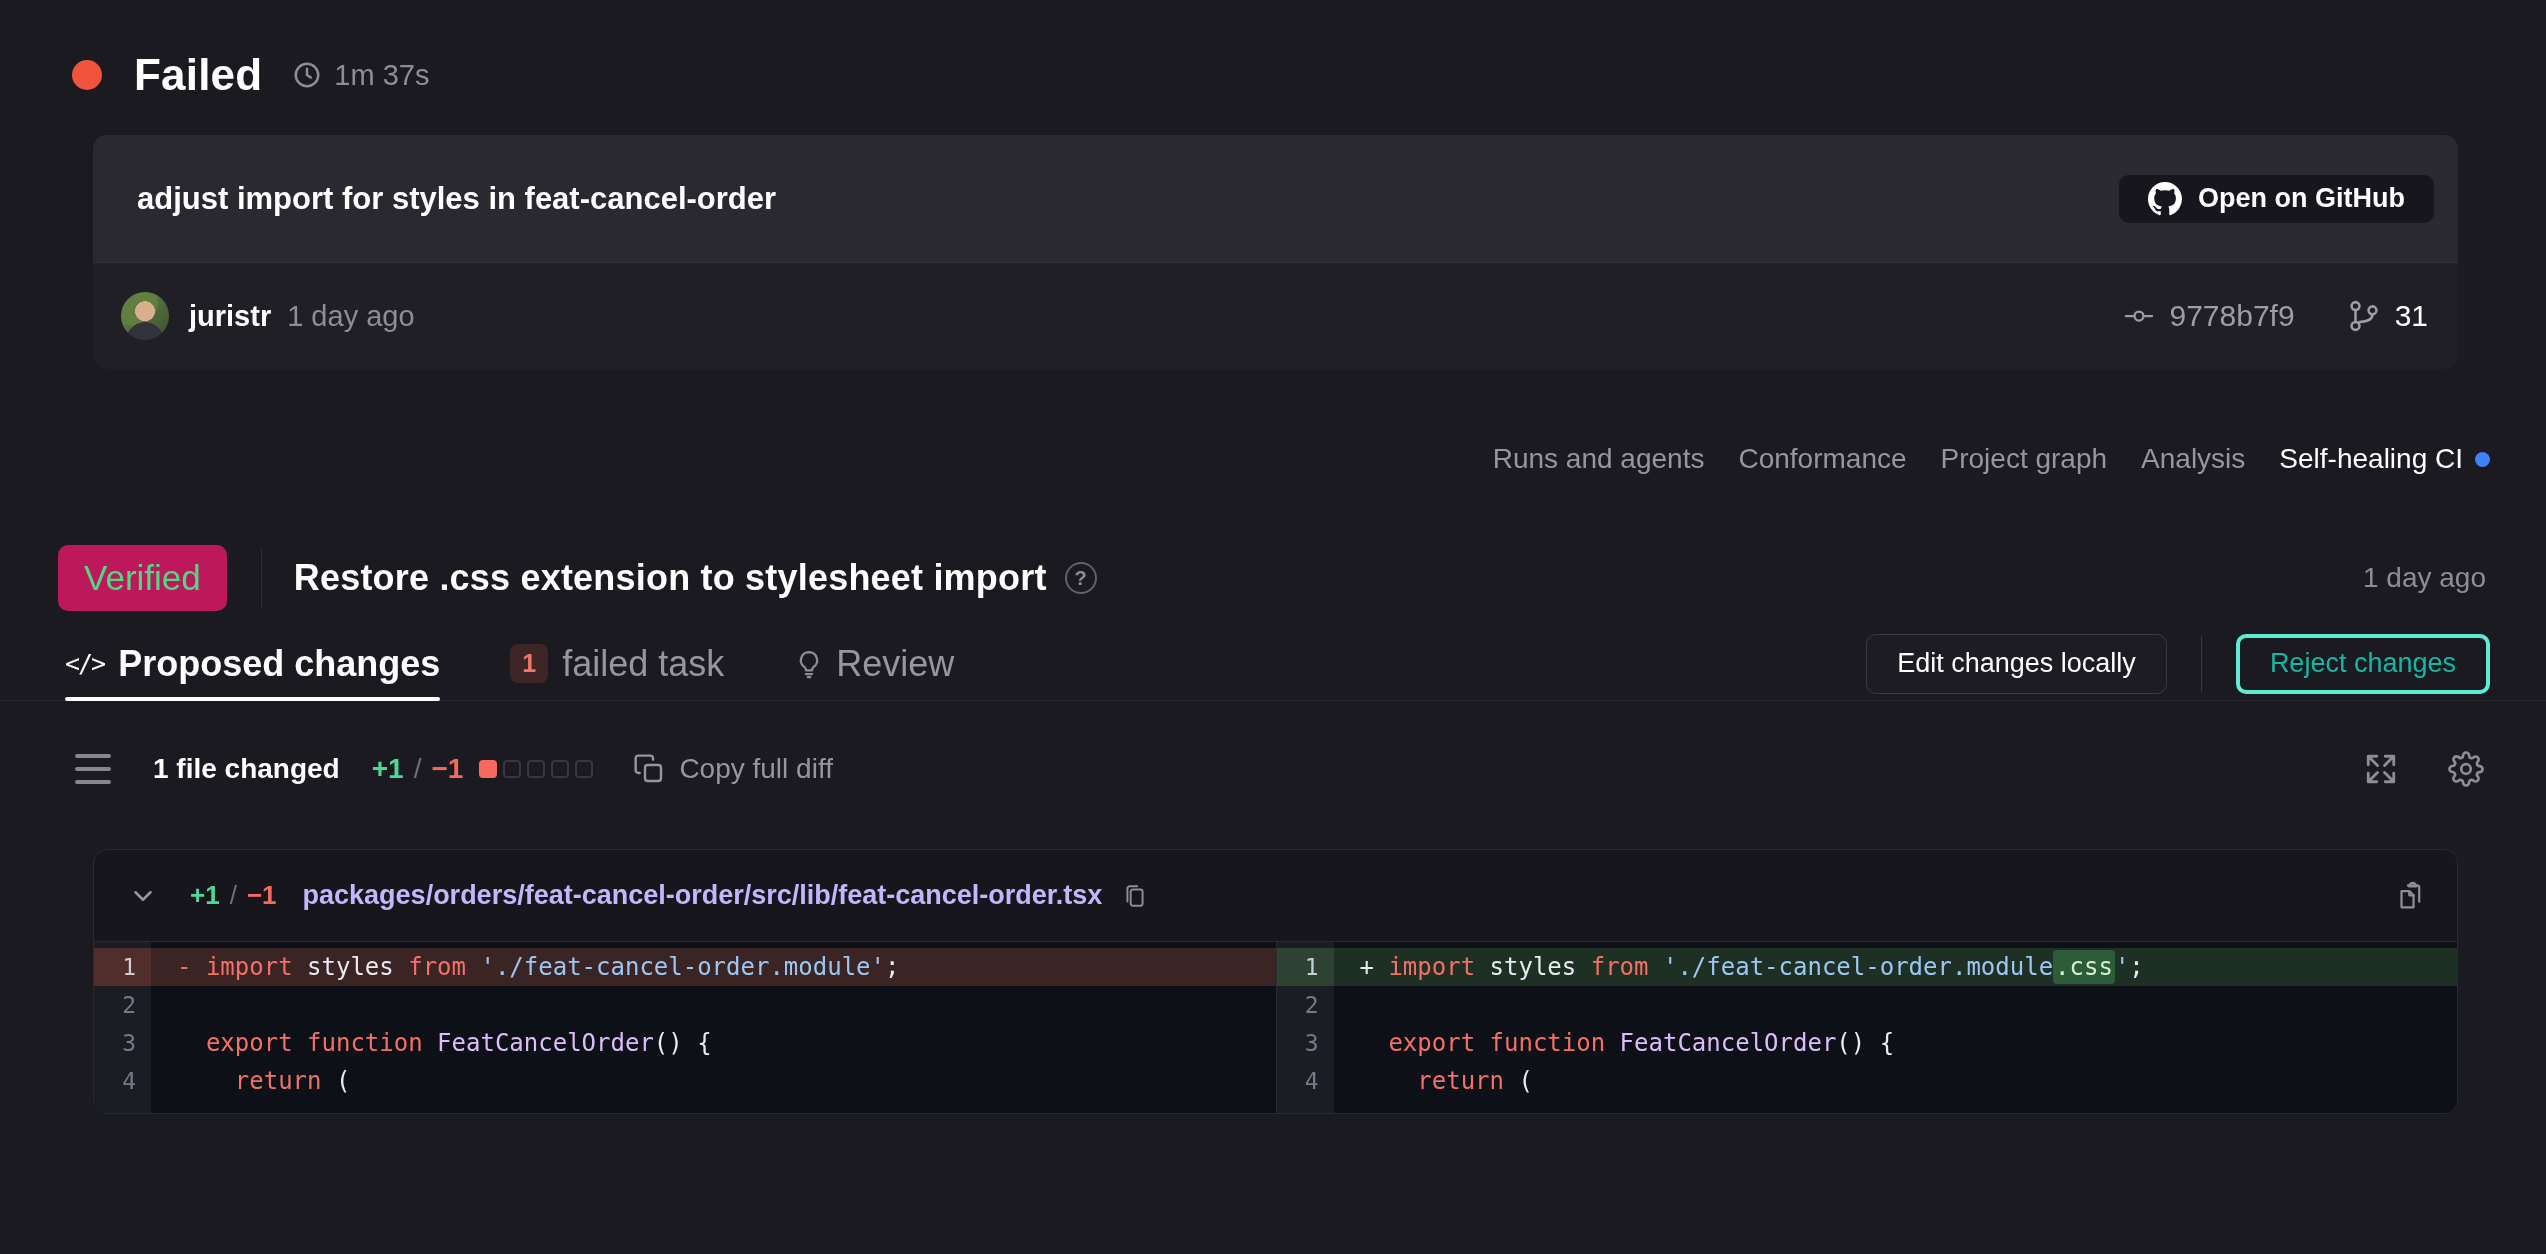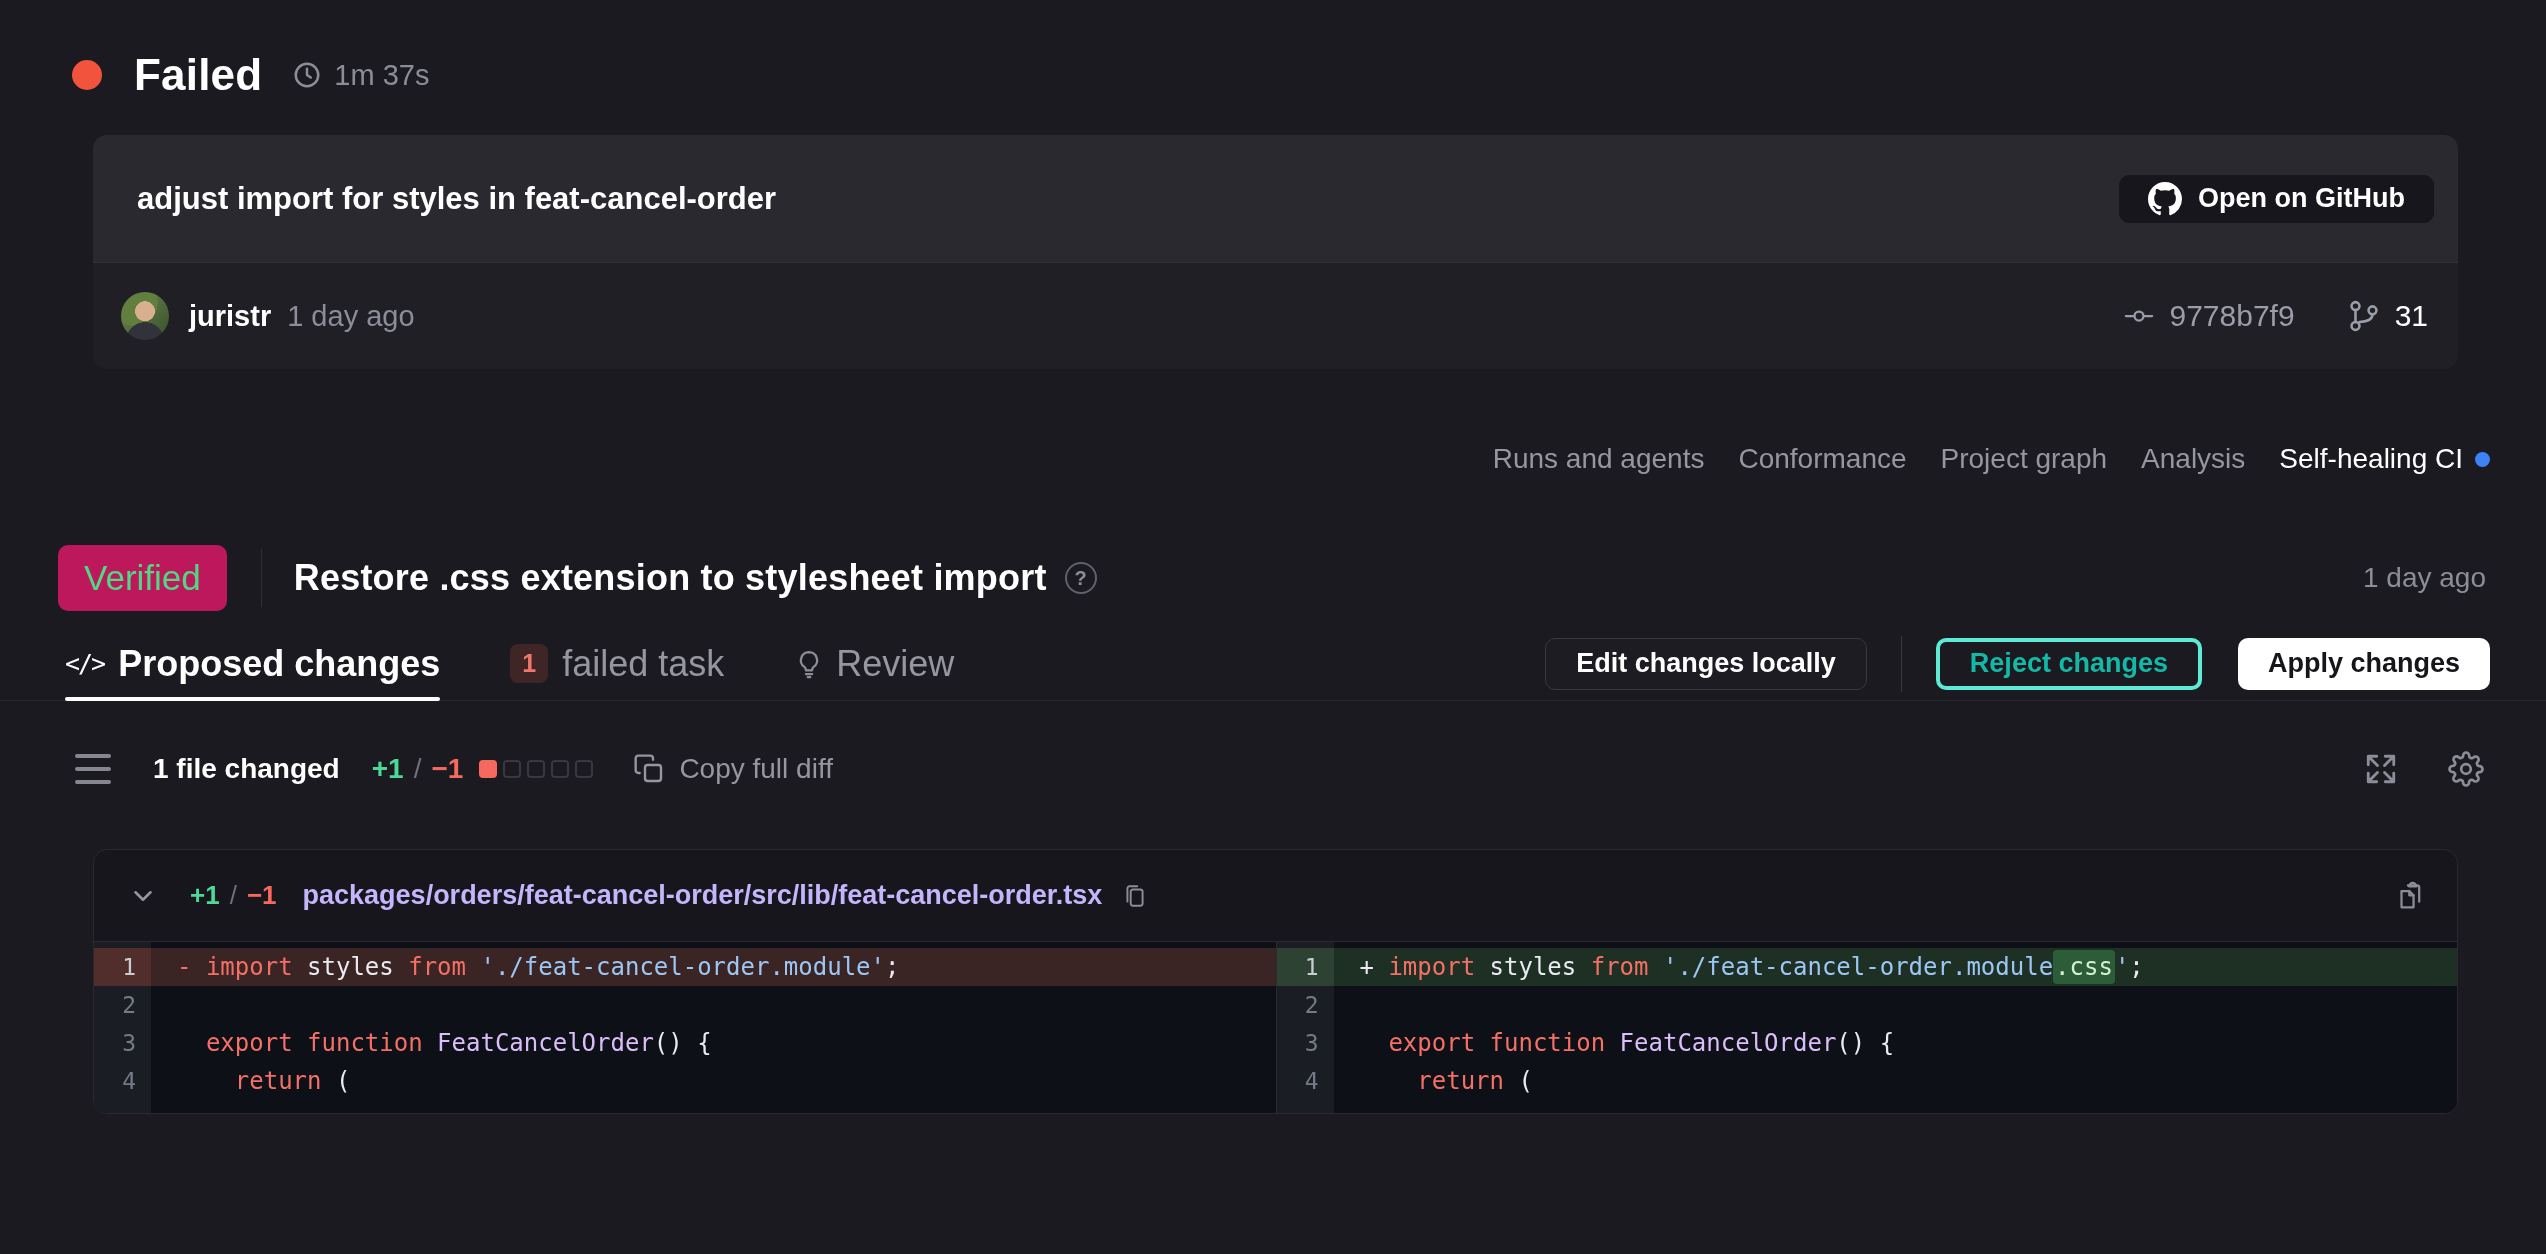--- a/index.html
+++ b/index.html
@@ -70,22 +70,22 @@
                    margin-right:14px; letter-spacing:-2px; }
   .tab.active .tab-label { color:#fff; font-weight:600; }
   .tab.active::after { content:""; position:absolute; left:0; right:0; bottom:-1px; height:4px;
                        background:#fff; border-radius:3px; }
   .tab-label { font-size:36px; color:#95969f; }
   .tab + .tab { margin-left:70px; }
   .fail-badge { background:#3f2525; color:#f0766c; font-size:25px; font-weight:600;
                 border-radius:8px; padding:5px 12px; margin-right:14px; }
   .bulb { color:#8b8d98; margin-right:12px; }
   .actions { margin-left:auto; display:flex; align-items:center; }
-  .btn { border-radius:10px; height:52px; display:flex; align-items:center; font-size:27px;
-         font-weight:700; padding:0 30px; cursor:pointer; }
+  .btn { border-radius:10px; height:60px; display:flex; align-items:center; font-size:27px;
+         font-weight:400; padding:0 30px; cursor:pointer; }
   .btn-edit { background:#1d1c22; border:1px solid #3a393f; color:#fff; }
   .btn-divider { width:1px; height:56px; background:#3a393f; margin:0 34px; }
   .btn-reject { background:transparent; border:4px solid #5eead4; color:#14b8a6; }
   .btn-apply { background:#fff; color:#161519; margin-left:36px; }
 
   
   .summary-row { display:flex; align-items:center; margin:50px 62px 0 75px; }
   .hamburger { display:flex; flex-direction:column; gap:9px; cursor:pointer; }
   .hamburger i { display:block; width:36px; height:4px; background:#85868f; border-radius:2px; }
   .files-changed { font-size:28px; font-weight:600; margin-left:42px; }
@@ -216,21 +216,20 @@
           <line x1="9.5" y1="20" x2="14.5" y2="20"></line>
           <line x1="11" y1="22.5" x2="13" y2="22.5"></line>
         </svg>
     </span>
     <span class="tab-label">Review</span>
   </div>
   <div class="actions">
     <div class="btn btn-edit">Edit changes locally</div>
     <span class="btn-divider"></span>
     <div class="btn btn-reject">Reject changes</div>
-    <div class="btn btn-apply">Apply changes</div>
   </div>
 </div>
 
 <div class="summary-row">
   <span class="hamburger">
       <i></i>
       <i></i>
       <i></i>
     </span>
   <span class="files-changed">1 file changed</span>

